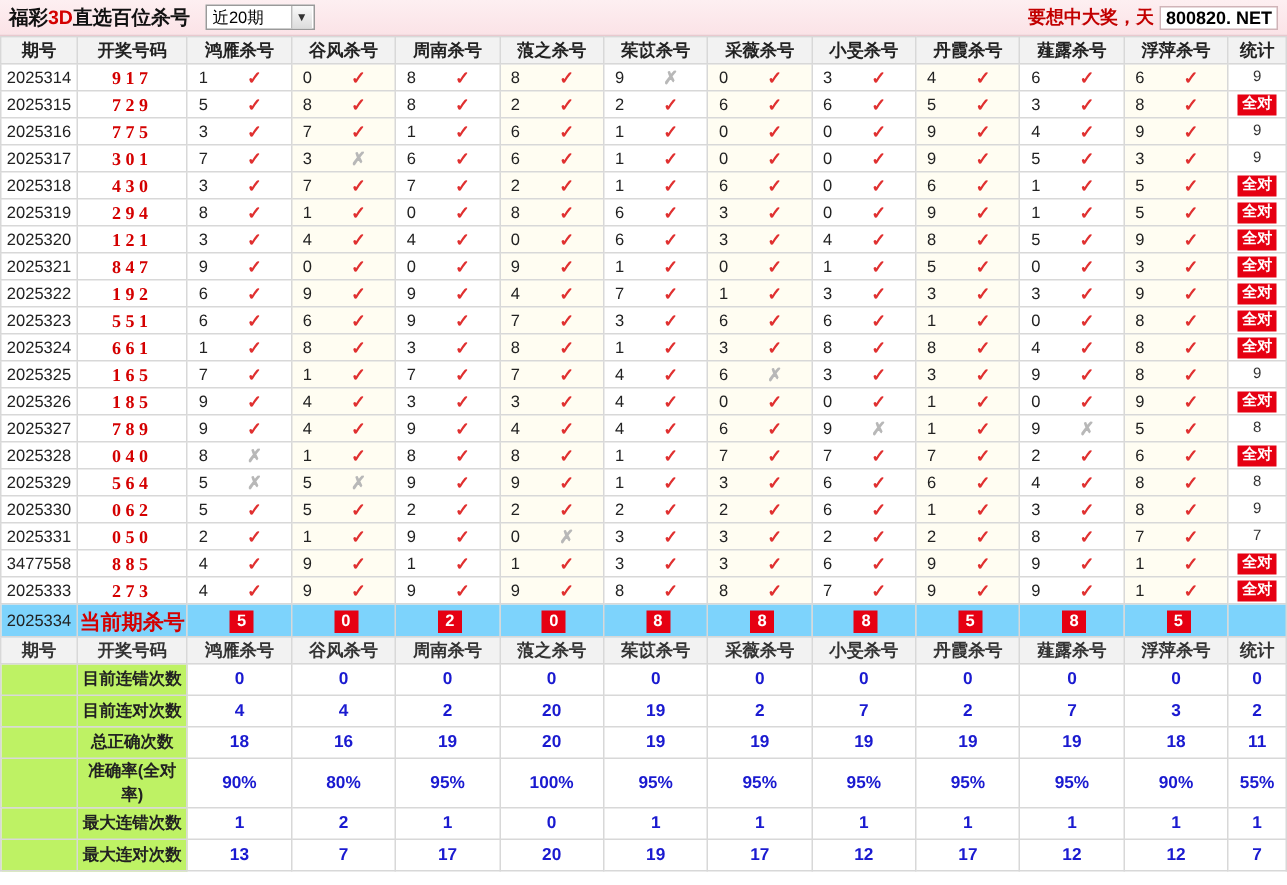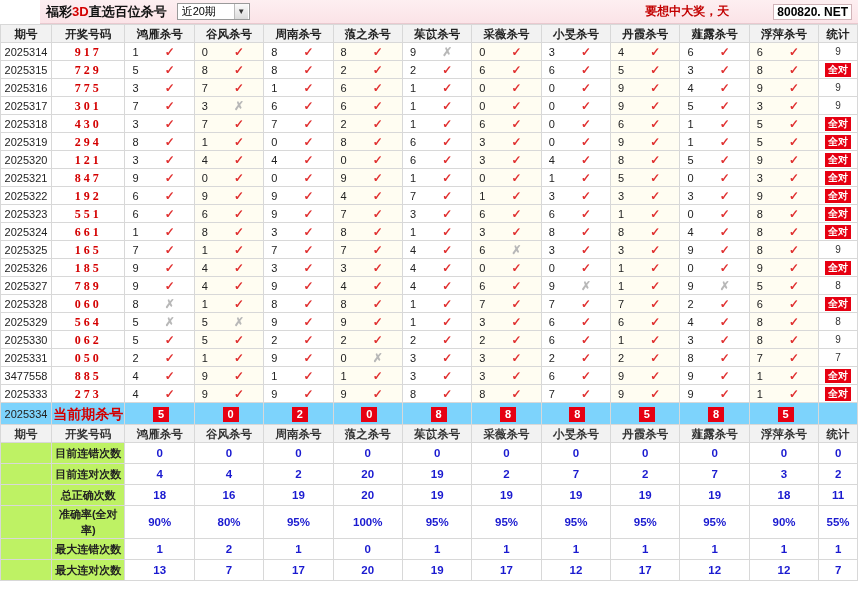--- a/index.html
+++ b/index.html
@@ -15,21 +15,20 @@
   #app { width: 858px; height: 590px; position: relative; }
 
   
   .topbar {
     height: 24px;
     background: linear-gradient(#fdeff1, #fbe3e7);
     display: flex;
     align-items: center;
     padding: 0 6px;
     border-bottom: 1px solid #e9c9cf;
-    margin-left: 40px;
   }
   .topbar .title {
     font-weight: bold;
     font-size: 13px;
     color: #111;
     white-space: nowrap;
   }
   .topbar .title .redpart { color: #d40000; }
   .period-select {
     margin-left: 10px;
@@ -57,21 +56,20 @@
   .ad {
     margin-left: auto;
     display: flex;
     align-items: center;
     font-size: 12px;
     font-weight: bold;
     color: #c20000;
     white-space: nowrap;
     overflow: hidden;
     max-width: 270px;
-    gap: 40px;
   }
   .ad .adtext { overflow: hidden; }
   .ad .adbox {
     background: #ffffff;
     color: #000;
     border: 1px solid #d0b4b8;
     padding: 0 3px;
     margin-left: 4px;
     font-size: 12px;
     font-weight: bold;
@@ -1131,21 +1129,21 @@
           <td class="kill alt">
             <div class="inner">
               <span class="n num">5</span>
               <span class="m mark tick">✓</span>
             </div>
           </td>
           <td class="statcell">8</td>
         </tr>
         <tr>
           <td class="period">2025328</td>
-          <td class="code">060</td>
+          <td class="code">040</td>
           <td class="kill">
             <div class="inner">
               <span class="n num">8</span>
               <span class="m mark cross">✗</span>
             </div>
           </td>
           <td class="kill alt">
             <div class="inner">
               <span class="n num">1</span>
               <span class="m mark tick">✓</span>

